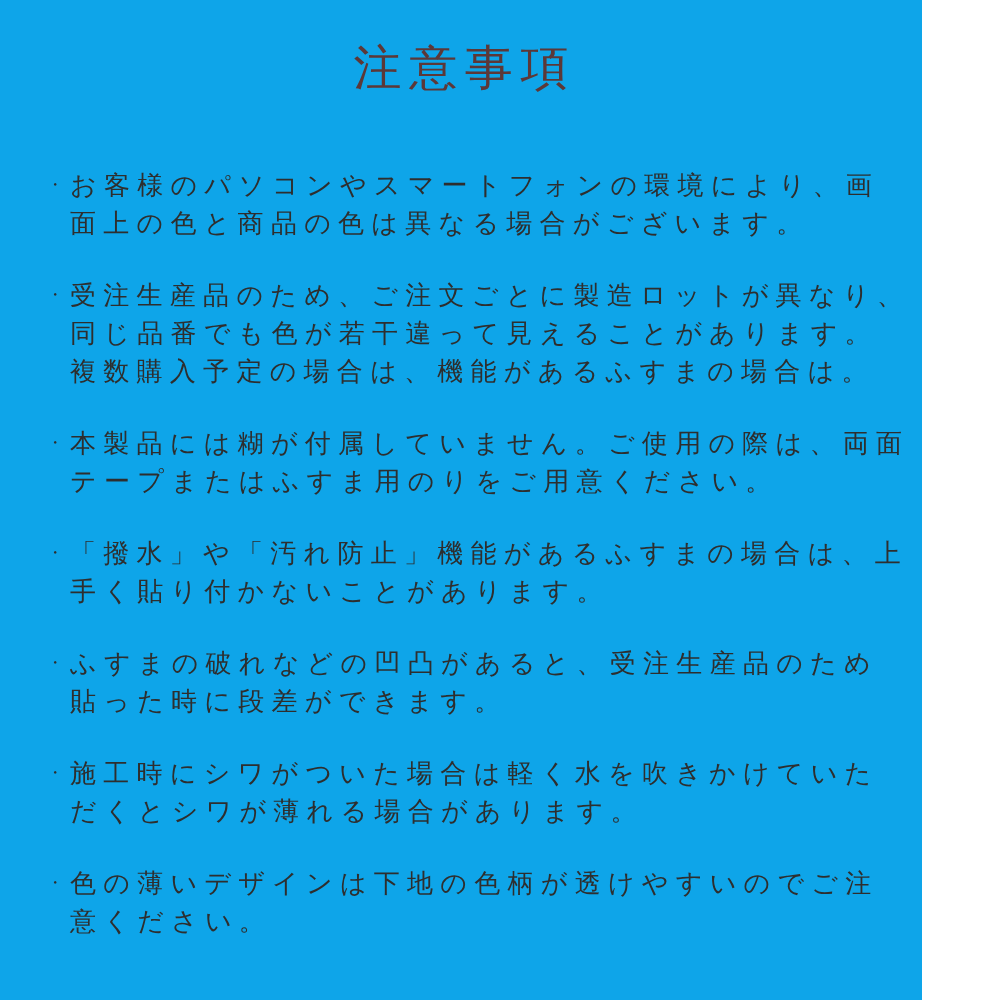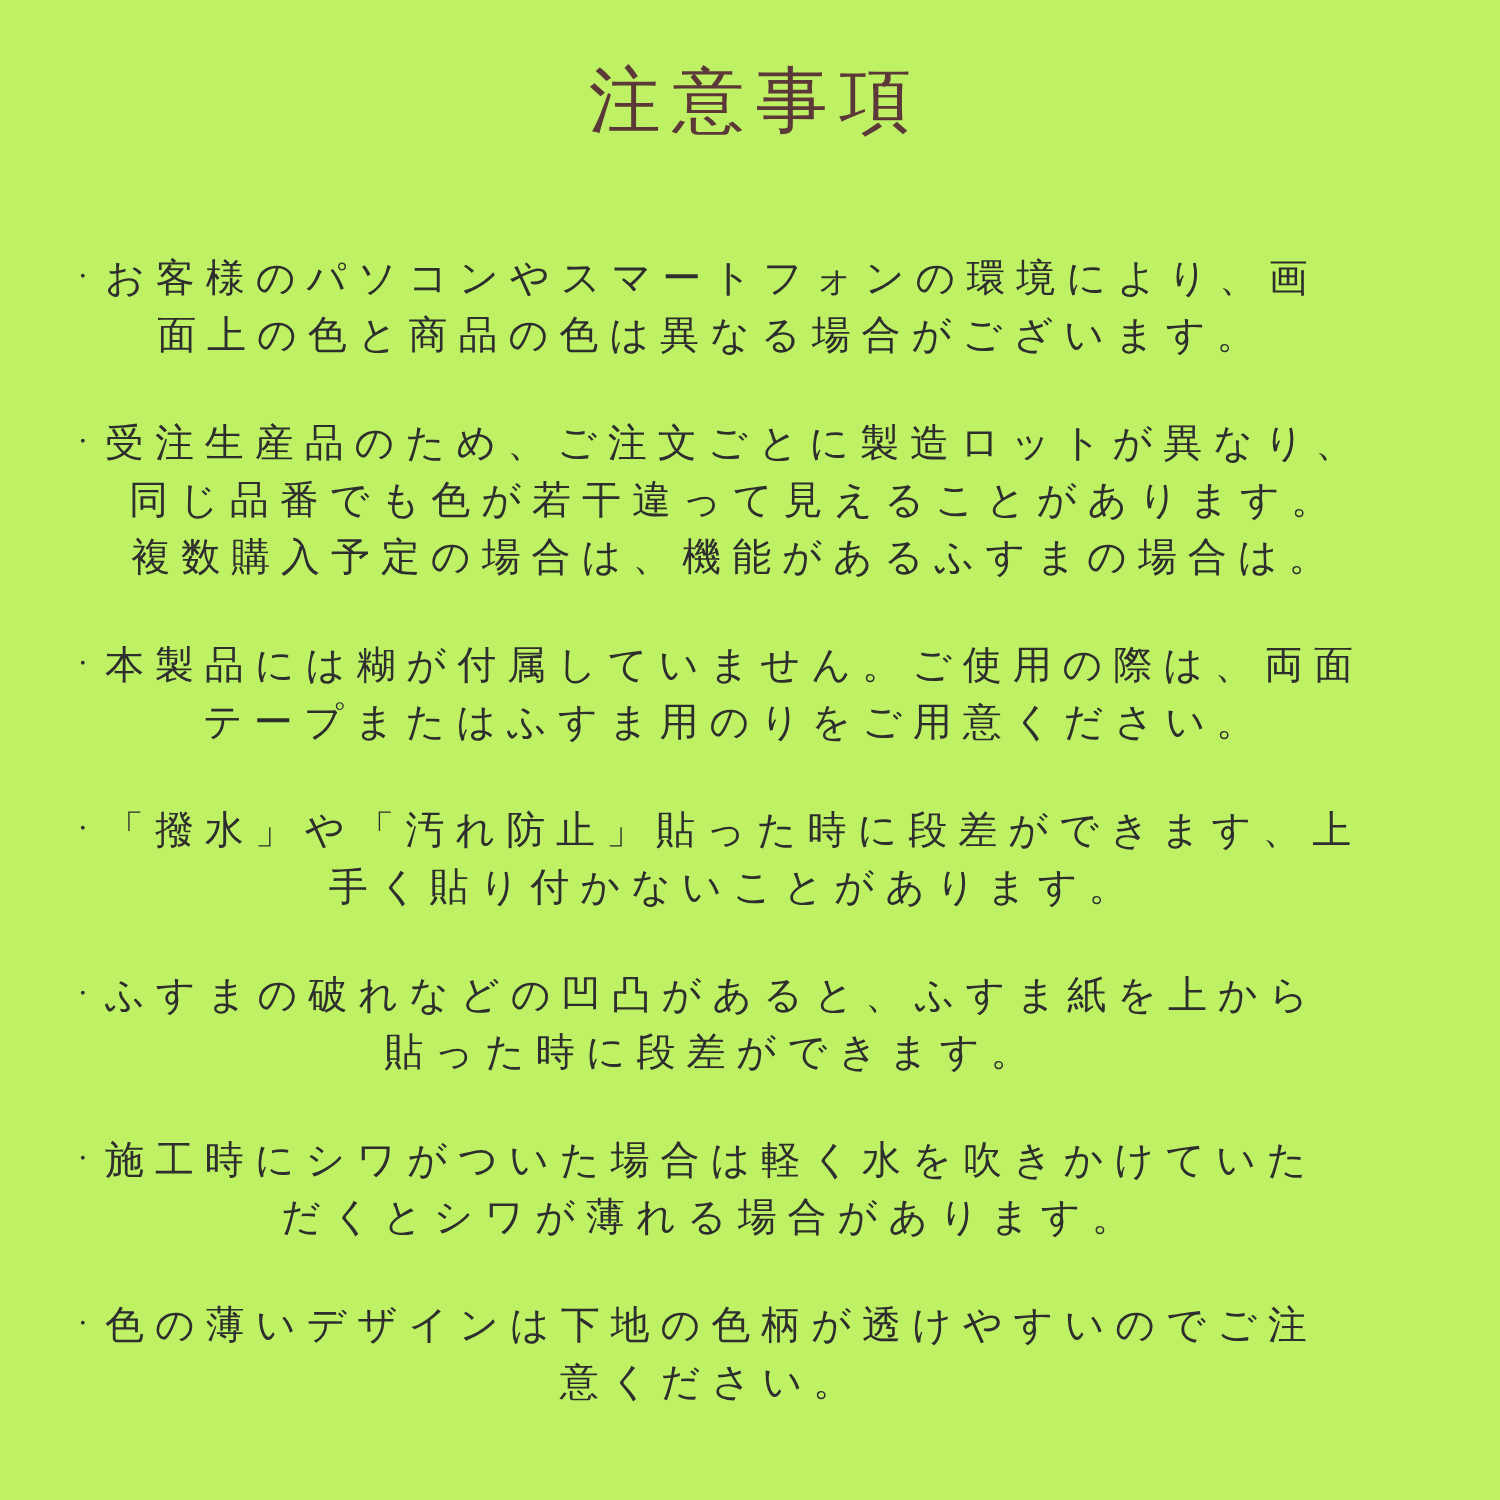--- a/index.html
+++ b/index.html
@@ -3,23 +3,23 @@
 <meta charset="utf-8">
 <style>
   html, body {
     margin: 0;
     padding: 0;
     background: #ffffff;
     font-family: "Liberation Sans", sans-serif;
   }
   .page {
     position: relative;
-    width: 1000px;
+    width: 922px;
     height: 1000px;
-    background: #bef264;
+    background: #0ea5e9;
     overflow: hidden;
   }
   .page-title {
     margin: 38px 0 0 0;
     text-align: center;
     font-size: 48px;
     line-height: 1.25;
     font-weight: 400;
     color: #5c3838;
     letter-spacing: 0.16em;
@@ -44,21 +44,20 @@
     width: 18px;
     font-size: 16px;
     line-height: 38px;
     letter-spacing: 0;
     color: #2e2e2e;
     text-align: center;
   }
   .note-text {
     white-space: pre; 
     display: inline-block;
-    text-align: center;
   }
 </style>
 </head>
 <body>
 
 <div class="page">
 
   <h1 class="page-title">注意事項</h1>
 
   <div class="notes">
@@ -66,24 +65,24 @@
     <p class="note-item"><span class="note-bullet">・</span><span class="note-text">お客様のパソコンやスマートフォンの環境により、画
 面上の色と商品の色は異なる場合がございます。</span></p>
 
     <p class="note-item"><span class="note-bullet">・</span><span class="note-text">受注生産品のため、ご注文ごとに製造ロットが異なり、
 同じ品番でも色が若干違って見えることがあります。
 複数購入予定の場合は、機能があるふすまの場合は。</span></p>
 
     <p class="note-item"><span class="note-bullet">・</span><span class="note-text">本製品には糊が付属していません。ご使用の際は、両面
 テープまたはふすま用のりをご用意ください。</span></p>
 
-    <p class="note-item"><span class="note-bullet">・</span><span class="note-text">「撥水」や「汚れ防止」貼った時に段差ができます、上
+    <p class="note-item"><span class="note-bullet">・</span><span class="note-text">「撥水」や「汚れ防止」機能があるふすまの場合は、上
 手く貼り付かないことがあります。</span></p>
 
-    <p class="note-item"><span class="note-bullet">・</span><span class="note-text">ふすまの破れなどの凹凸があると、ふすま紙を上から
+    <p class="note-item"><span class="note-bullet">・</span><span class="note-text">ふすまの破れなどの凹凸があると、受注生産品のため
 貼った時に段差ができます。</span></p>
 
     <p class="note-item"><span class="note-bullet">・</span><span class="note-text">施工時にシワがついた場合は軽く水を吹きかけていた
 だくとシワが薄れる場合があります。</span></p>
 
     <p class="note-item"><span class="note-bullet">・</span><span class="note-text">色の薄いデザインは下地の色柄が透けやすいのでご注
 意ください。</span></p>
 
   </div>
 </div>

